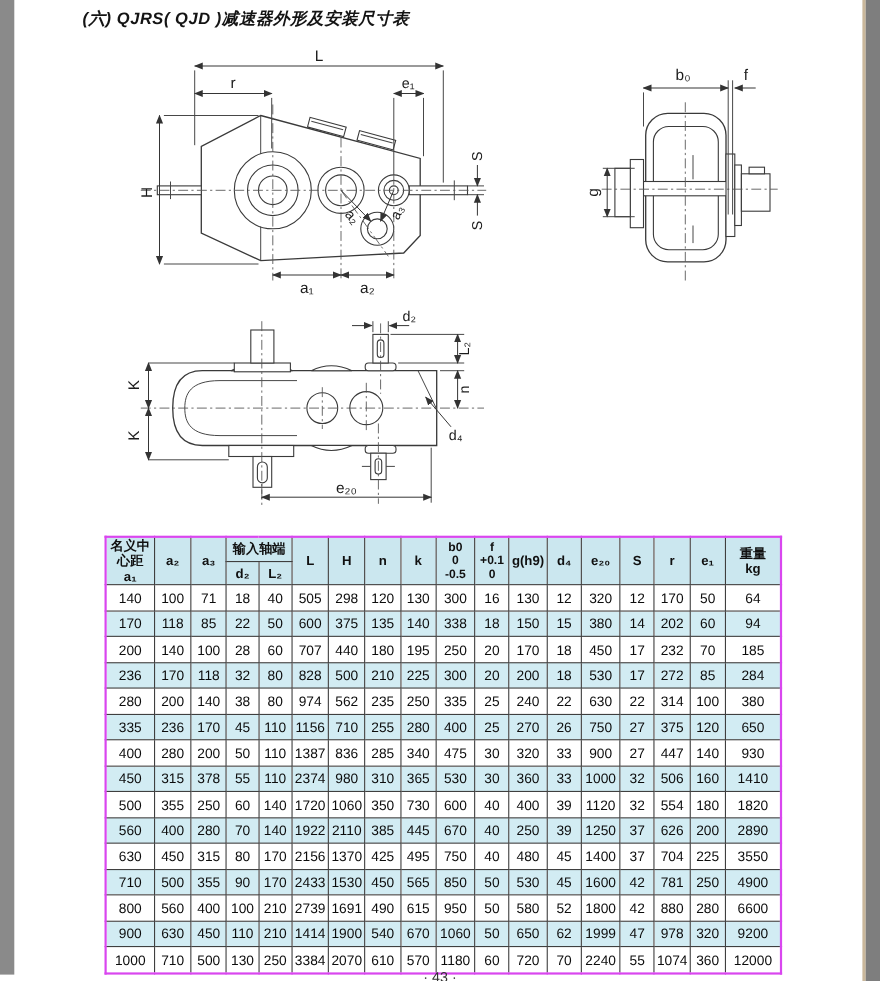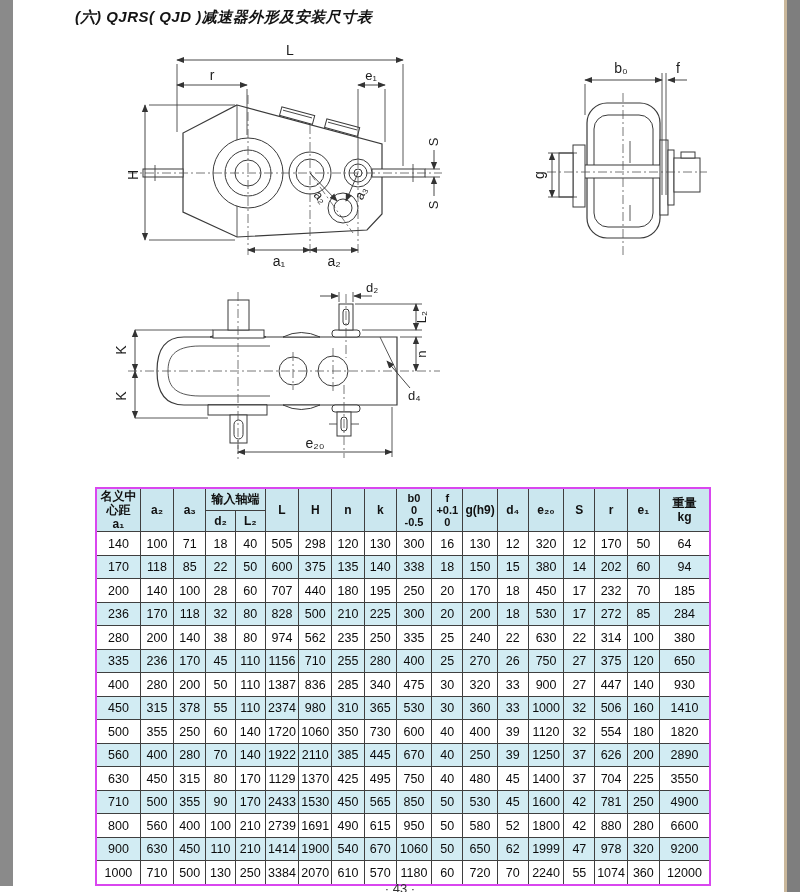--- a/index.html
+++ b/index.html
@@ -542,21 +542,21 @@
           <td>626</td>
           <td>200</td>
           <td>2890</td>
         </tr>
         <tr>
           <td>630</td>
           <td>450</td>
           <td>315</td>
           <td>80</td>
           <td>170</td>
-          <td>1129</td>
+          <td>2156</td>
           <td>1370</td>
           <td>425</td>
           <td>495</td>
           <td>750</td>
           <td>40</td>
           <td>480</td>
           <td>45</td>
           <td>1400</td>
           <td>37</td>
           <td>704</td>

